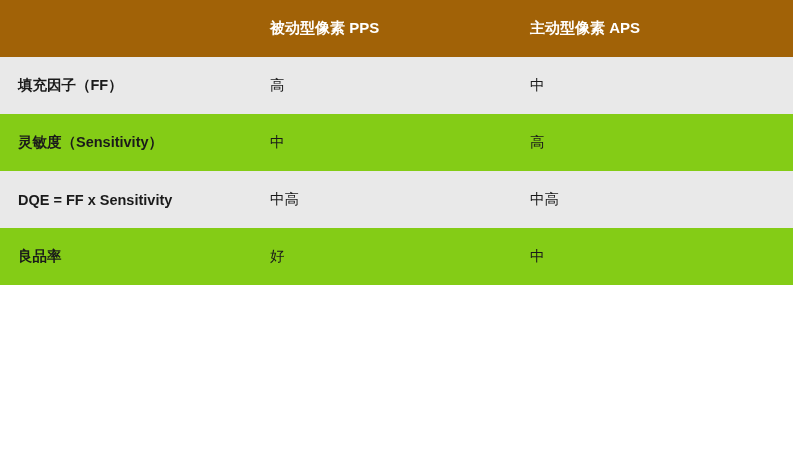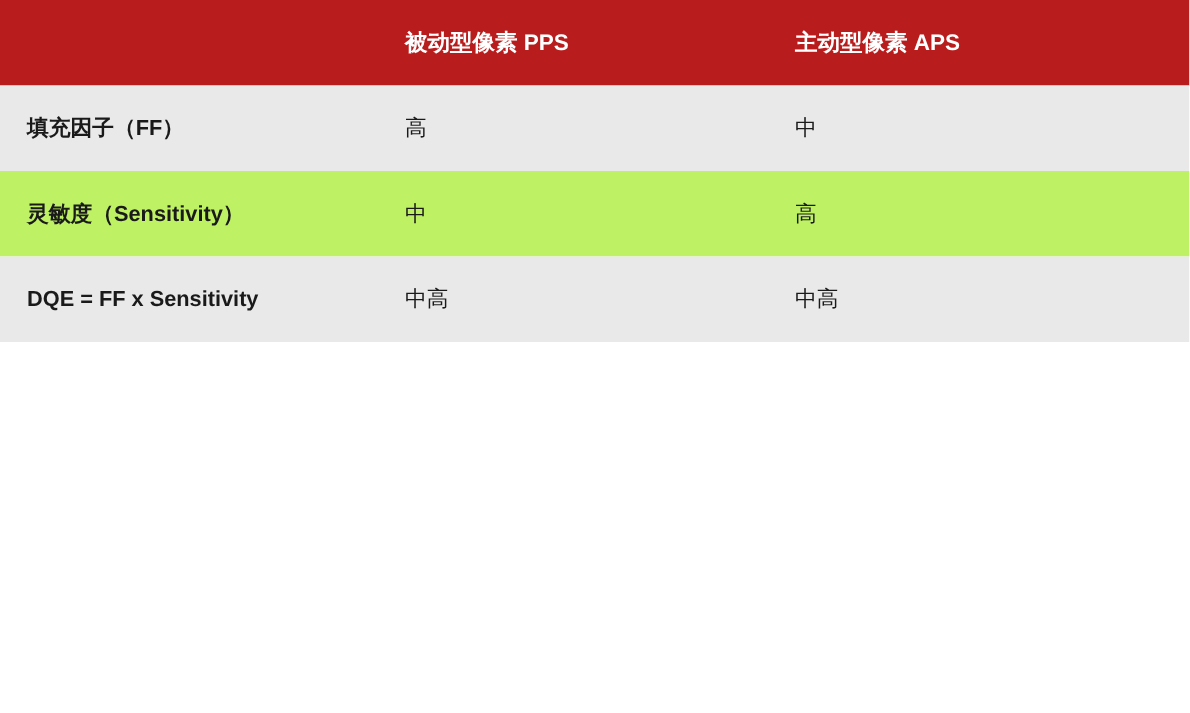--- a/index.html
+++ b/index.html
@@ -21,21 +21,21 @@
   table.comparison {
     border-collapse: collapse;
     width: 793px;
     table-layout: fixed;
   }
   table.comparison col.col-label { width: 252px; }
   table.comparison col.col-pps   { width: 260px; }
   table.comparison col.col-aps   { width: 281px; }
 
   thead th {
-    background: #b91c1c;
+    background: #a16207;
     color: #ffffff;
     font-size: 15px;
     font-weight: bold;
     text-align: left;
     height: 57px;
     padding: 0 0 0 18px;
     vertical-align: middle;
     border: none;
   }
   thead th.blank-head {
@@ -52,21 +52,21 @@
   }
   tbody td.label-cell {
     font-weight: bold;
     font-size: 14.5px;
   }
   tbody td.value-cell {
     font-weight: normal;
     font-size: 14.5px;
   }
   tbody tr.row-odd td  { background: #e9e9e9; }
-  tbody tr.row-even td { background: #bef264; }
+  tbody tr.row-even td { background: #84cc16; }
 </style>
 </head>
 <body>
 
 <div class="table-wrap">
   <table class="comparison">
     <colgroup>
       <col class="col-label">
       <col class="col-pps">
       <col class="col-aps">
@@ -87,15 +87,20 @@
       <tr class="row-even">
         <td class="label-cell">灵敏度（Sensitivity）</td>
         <td class="value-cell">中</td>
         <td class="value-cell">高</td>
       </tr>
       <tr class="row-odd">
         <td class="label-cell">DQE = FF x Sensitivity</td>
         <td class="value-cell">中高</td>
         <td class="value-cell">中高</td>
       </tr>
+      <tr class="row-even">
+        <td class="label-cell">良品率</td>
+        <td class="value-cell">好</td>
+        <td class="value-cell">中</td>
+      </tr>
     </tbody>
   </table>
 </div>
 
 </body></html>

